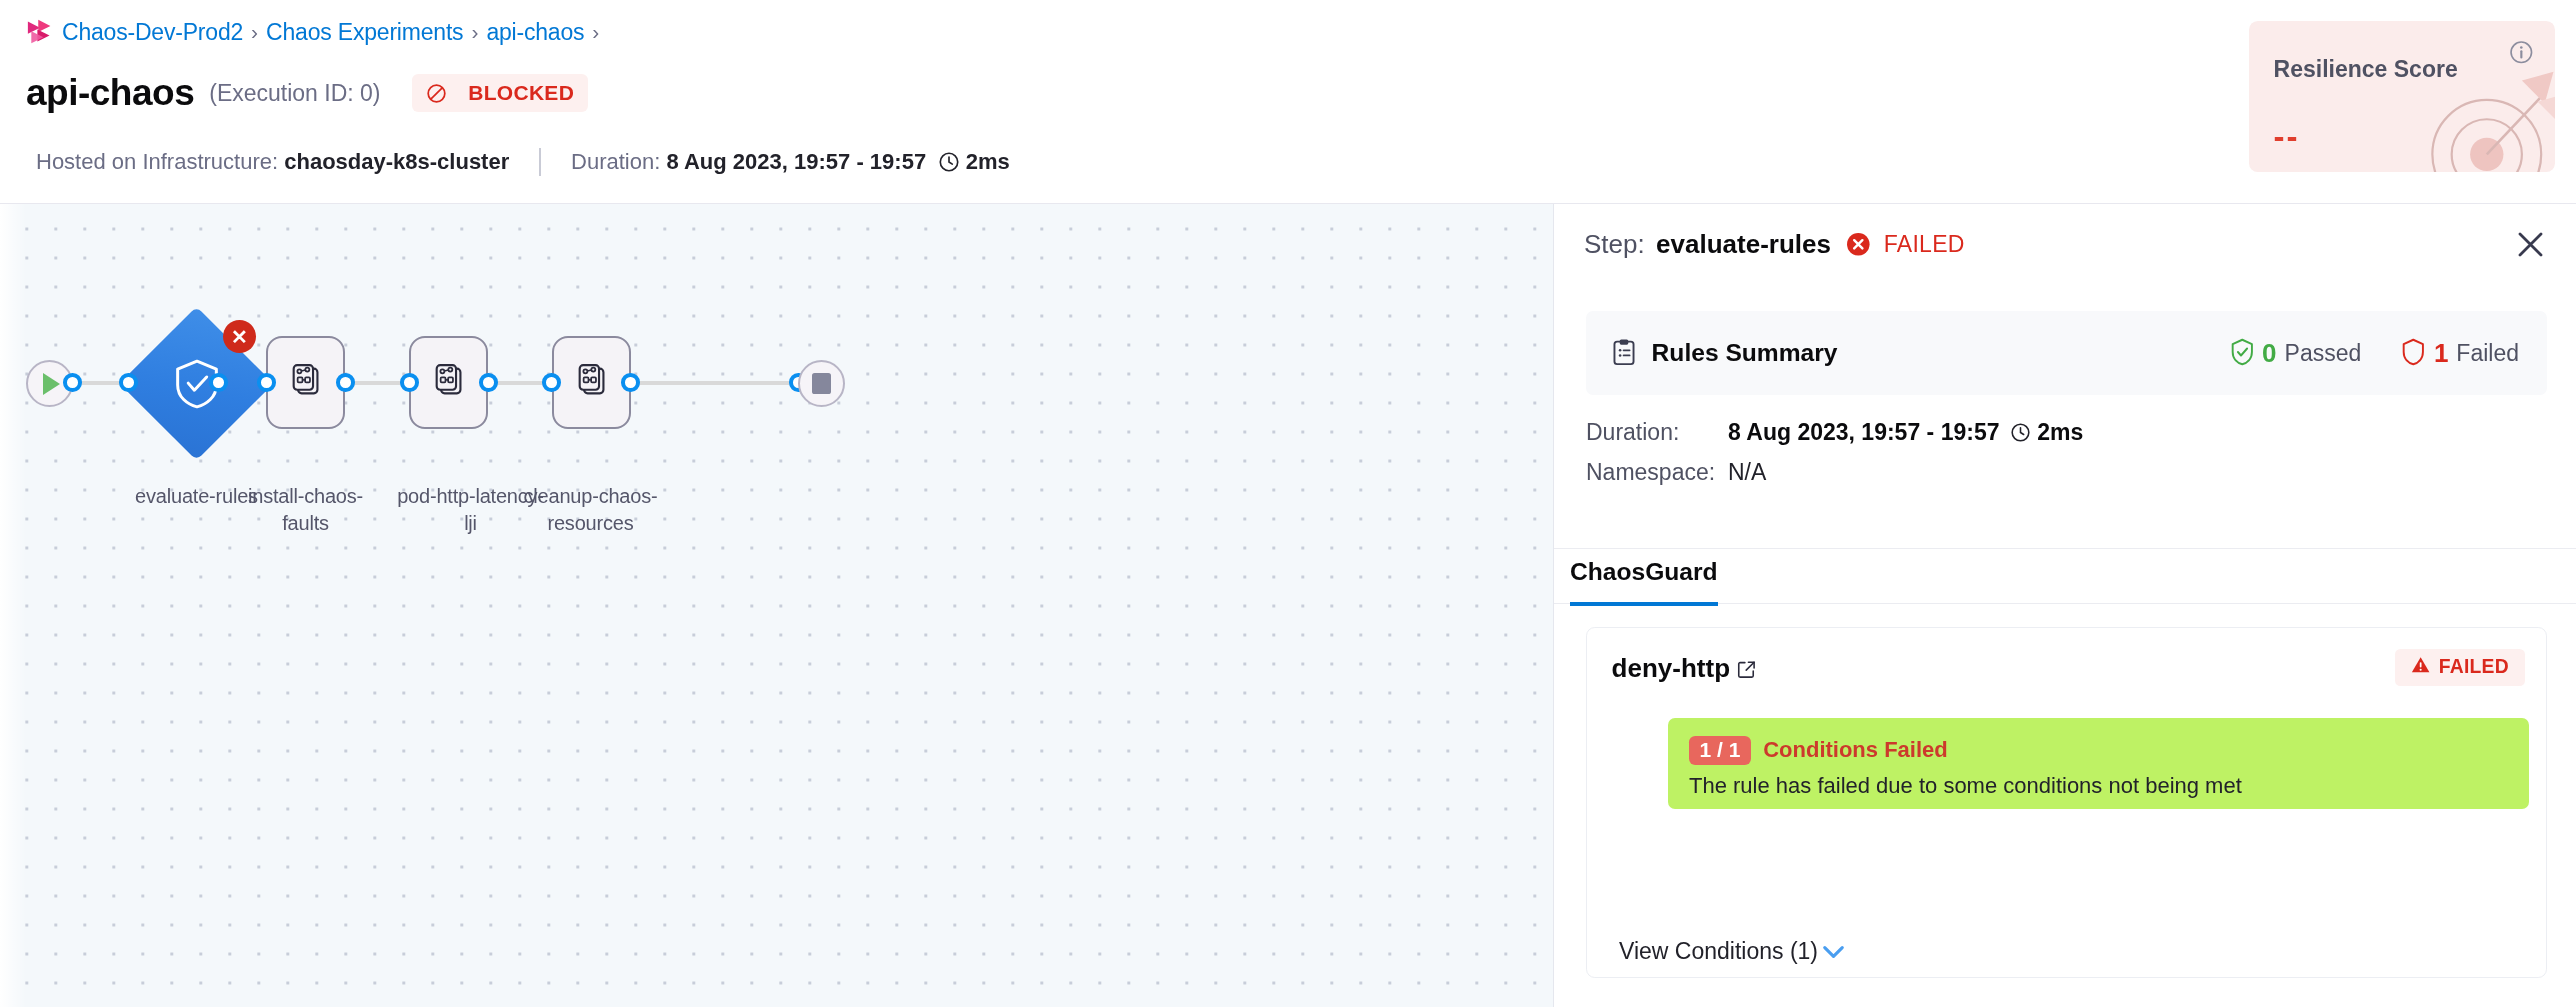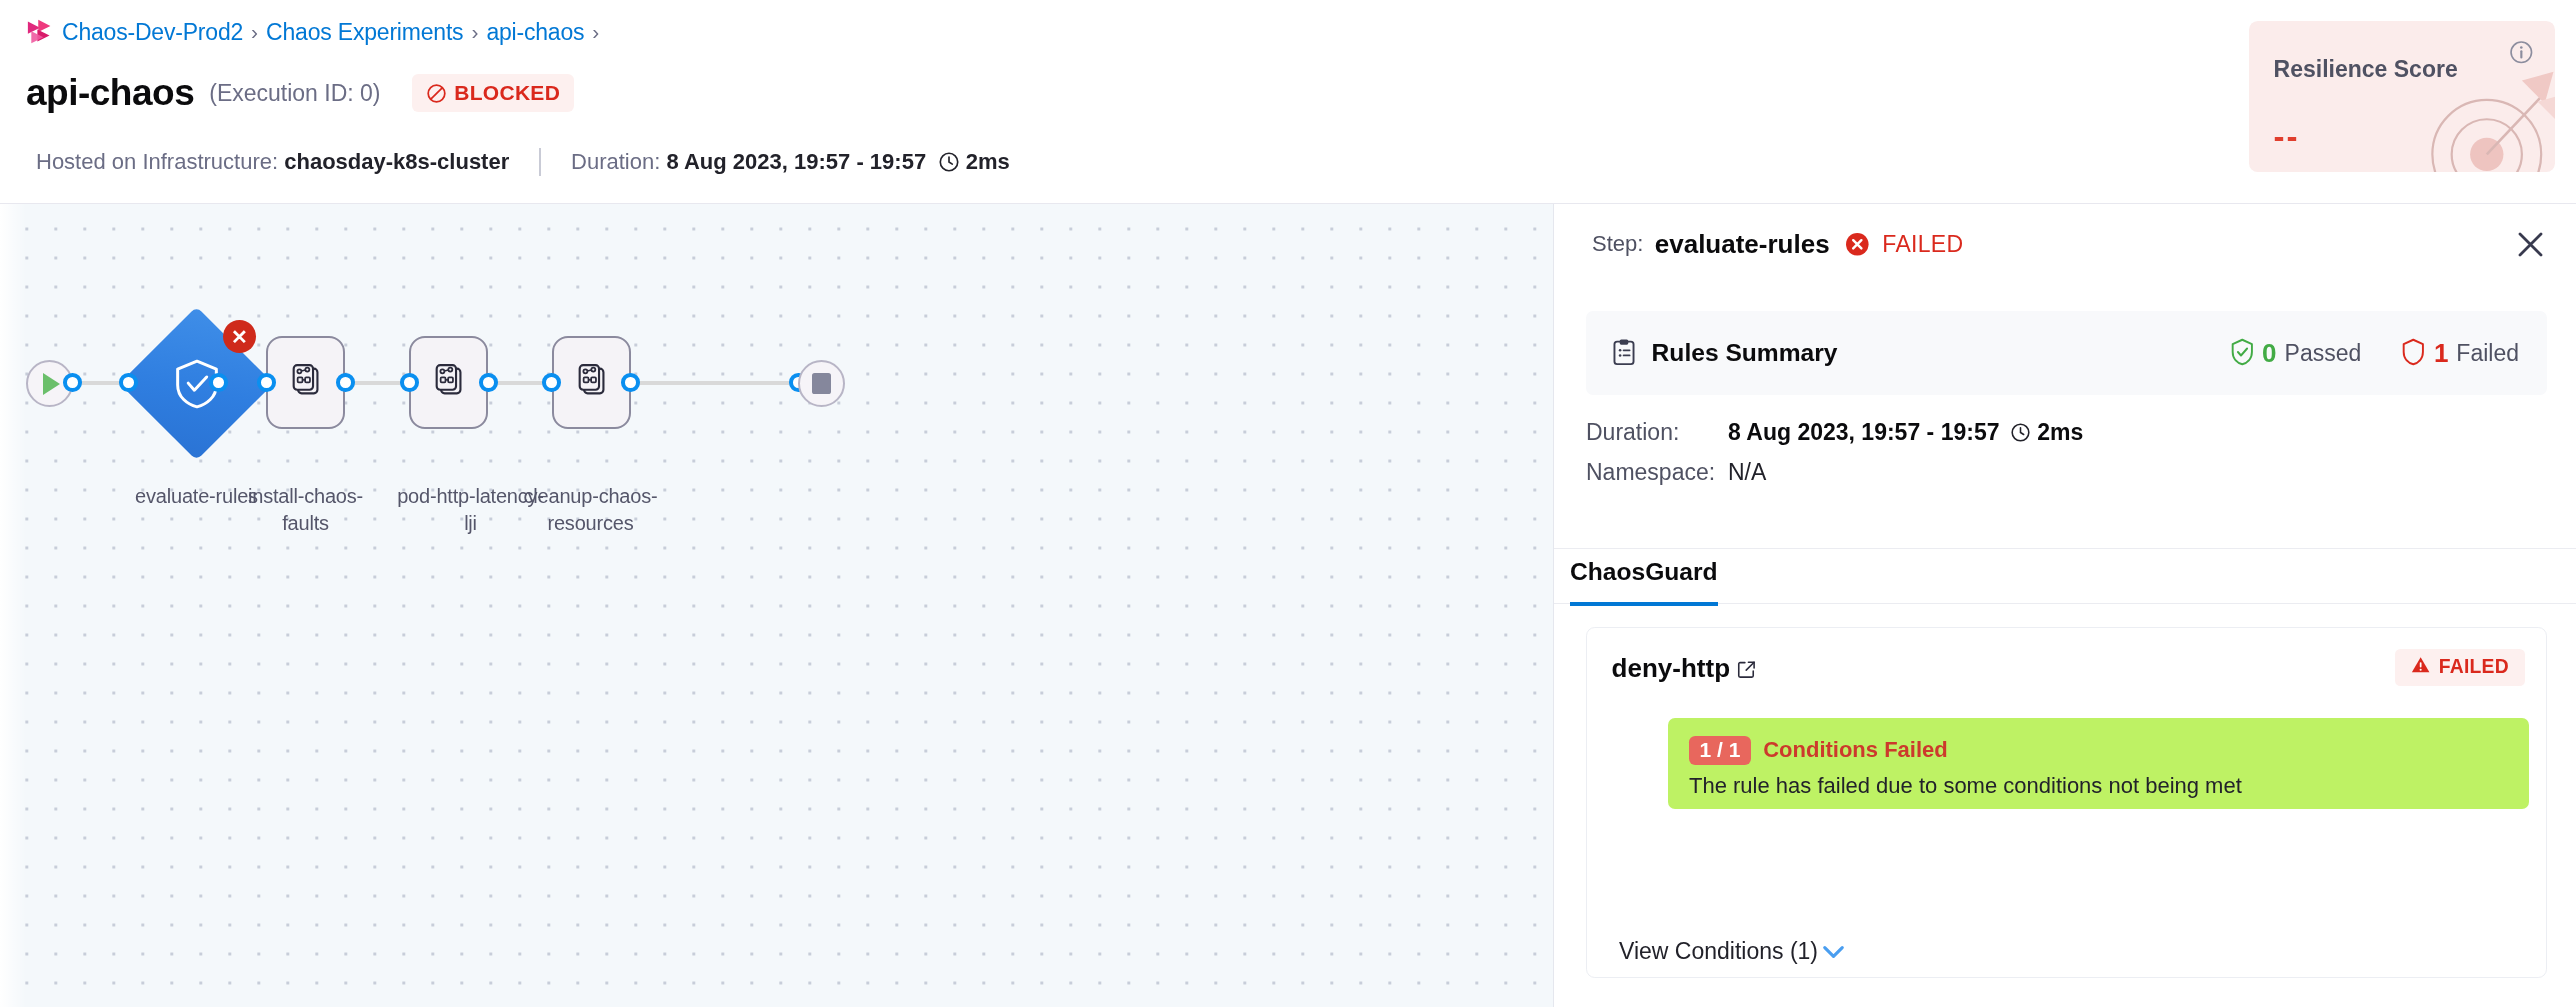--- a/index.html
+++ b/index.html
@@ -38,21 +38,21 @@
   .title-row {
     position: absolute; left: 26px; top: 72px;
     display: flex; align-items: center; gap: 15px;
   }
   .page-title {
     font-size: 37px; font-weight: bold; color: #0b0b0d;
     letter-spacing: -0.5px;
   }
   .exec-id { font-size: 23px; color: #6b6d85; }
   .status-chip {
-    display: flex; align-items: center; gap: 7px;
+    display: flex; align-items: center; gap: 21px;
     background: #fdf0ef; color: #da291d;
     padding: 7px 14px; border-radius: 6.2px;
     font-size: 21px; font-weight: bold; letter-spacing: 0.3px;
     margin-left: 16.7px;
   }
   .blocked-icon { width: 21px; height: 21px; display: block; }
 
   .meta-row {
     position: absolute; left: 26px; top: 148px;
     display: flex; align-items: center;
@@ -169,21 +169,21 @@
     border-left: 1.8px solid #e5e7ee;
   }
   .panel-head {
     position: absolute; left: 0; top: 0; width: 100%; height: 97px;
     display: flex; align-items: center;
   }
   .panel-title-wrap {
     position: absolute; left: 30px; top: 24.6px;
     display: flex; align-items: center; gap: 11.4px;
   }
-  .panel-kicker { font-size: 22px; color: #4f5162; margin-left: 8px; }
+  .panel-kicker { font-size: 26px; color: #4f5162; }
   .panel-step-name { font-size: 26px; font-weight: bold; color: #0b0b0d; }
   .fail-icon { width: 24.6px; height: 24.6px; margin-left: 3.5px; }
   .fail-text { font-size: 23px; color: #da291d; letter-spacing: 0.3px; margin-left: 1.8px;}
   .close-x {
     position: absolute; right: 28px; top: 23px;
     width: 35px; height: 35px; cursor: pointer;
   }
 
   .rules-card {
     position: absolute; left: 32px; top: 107px;

